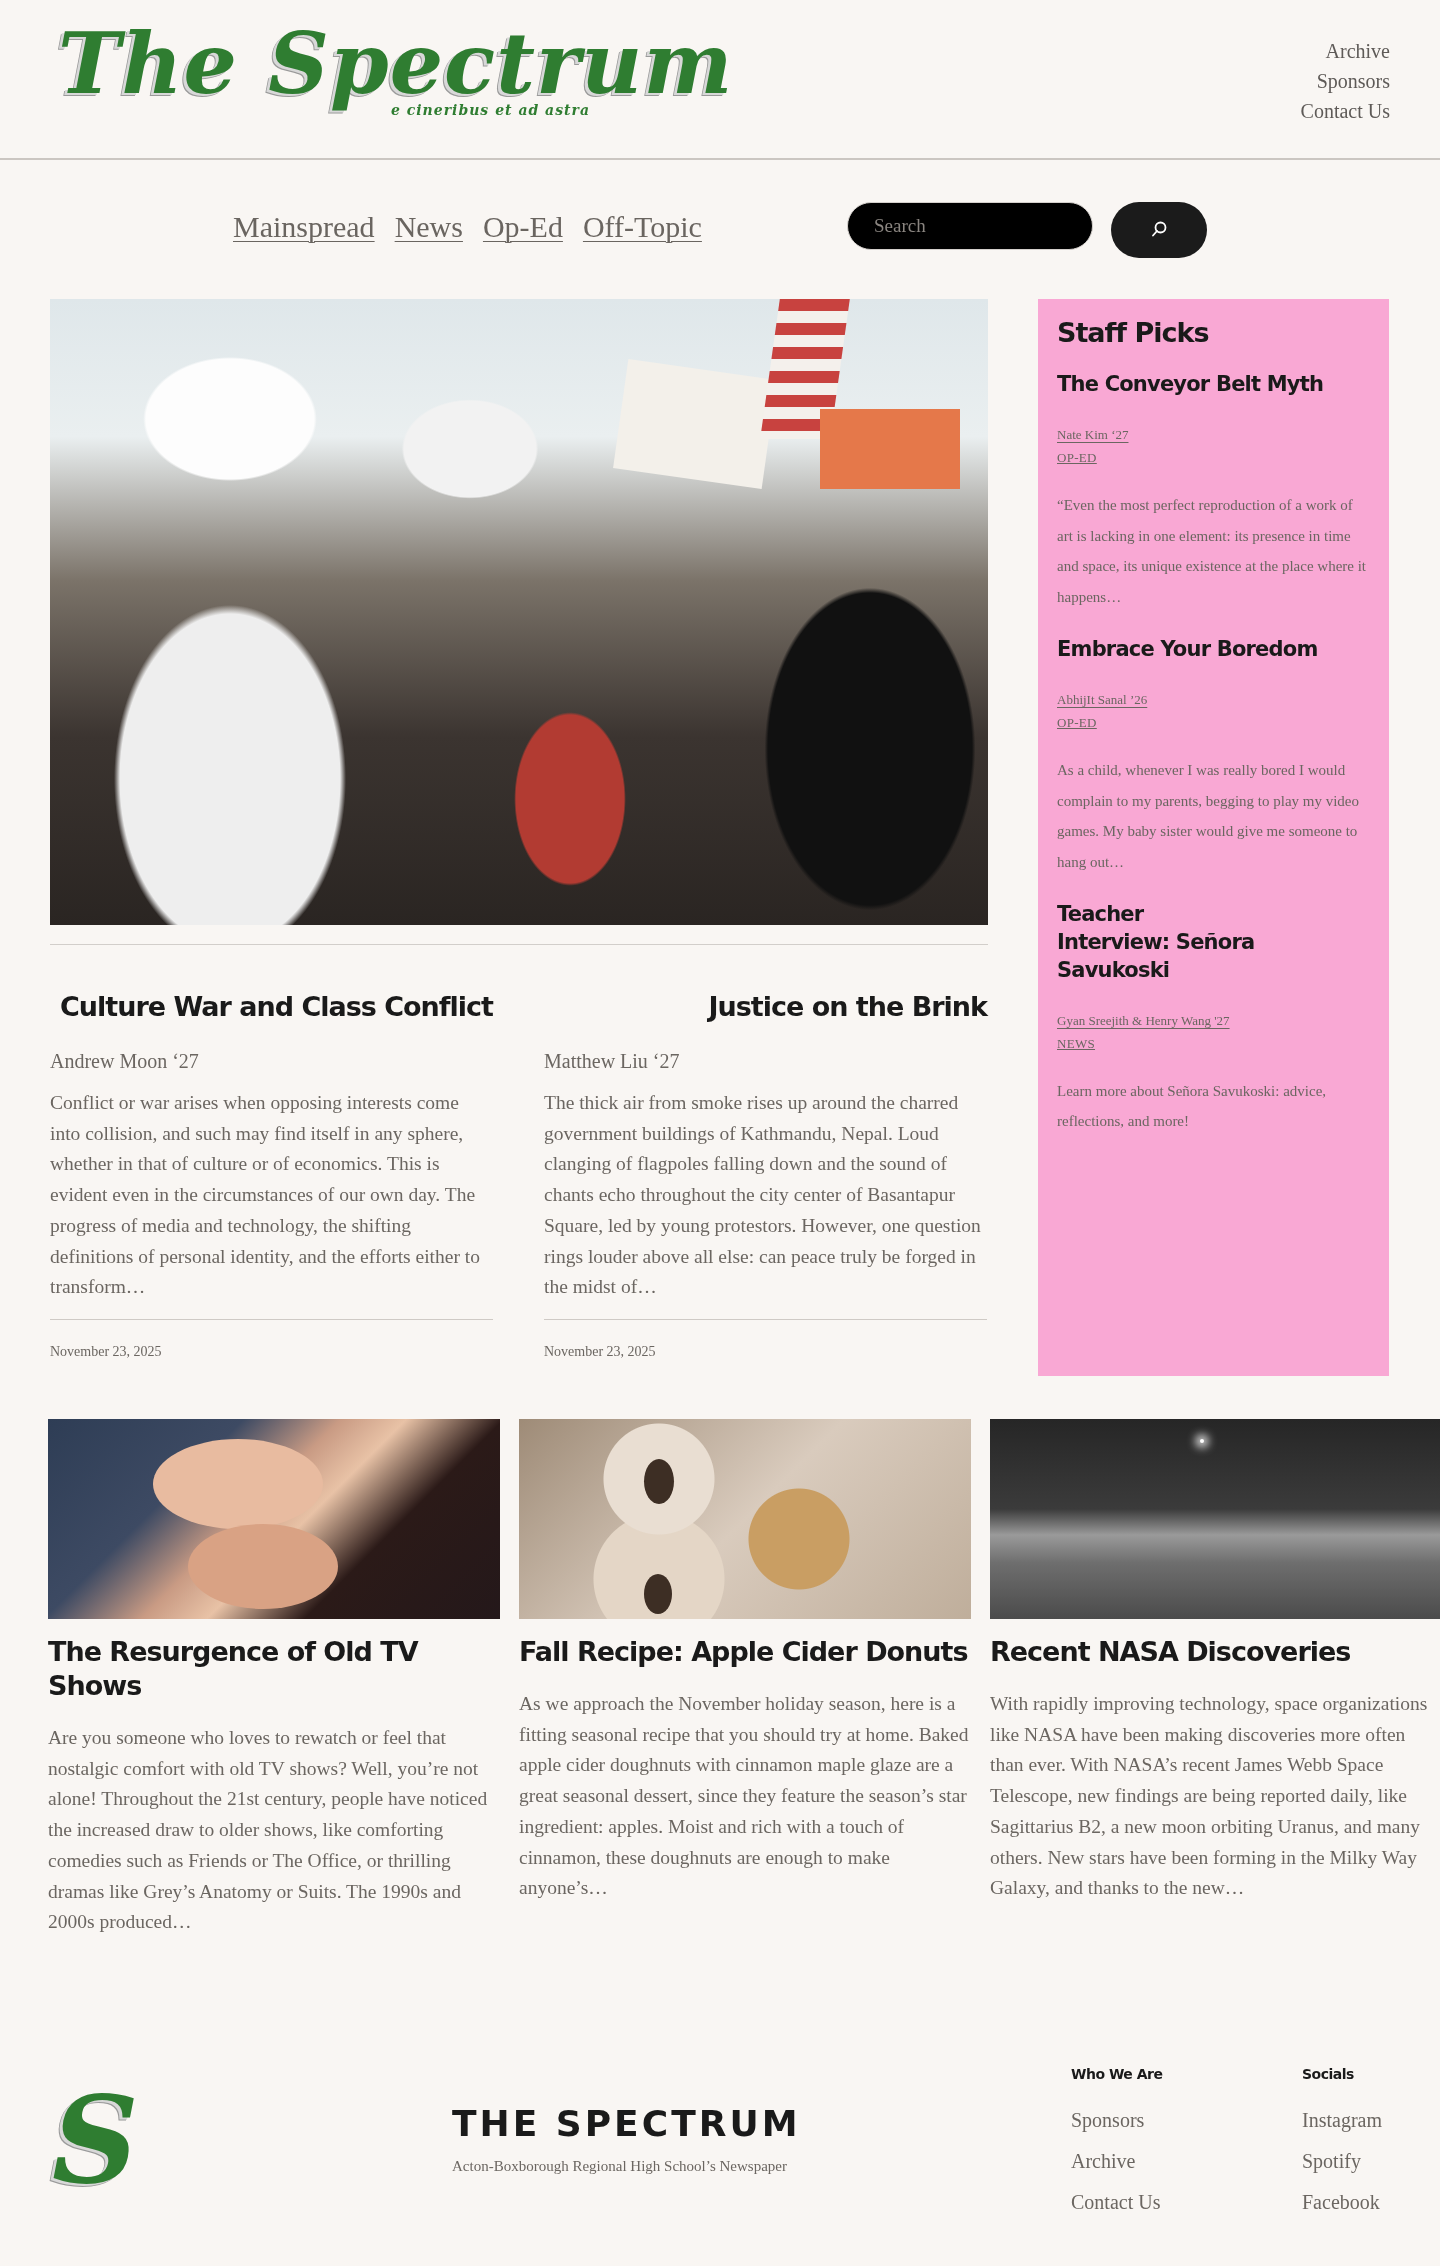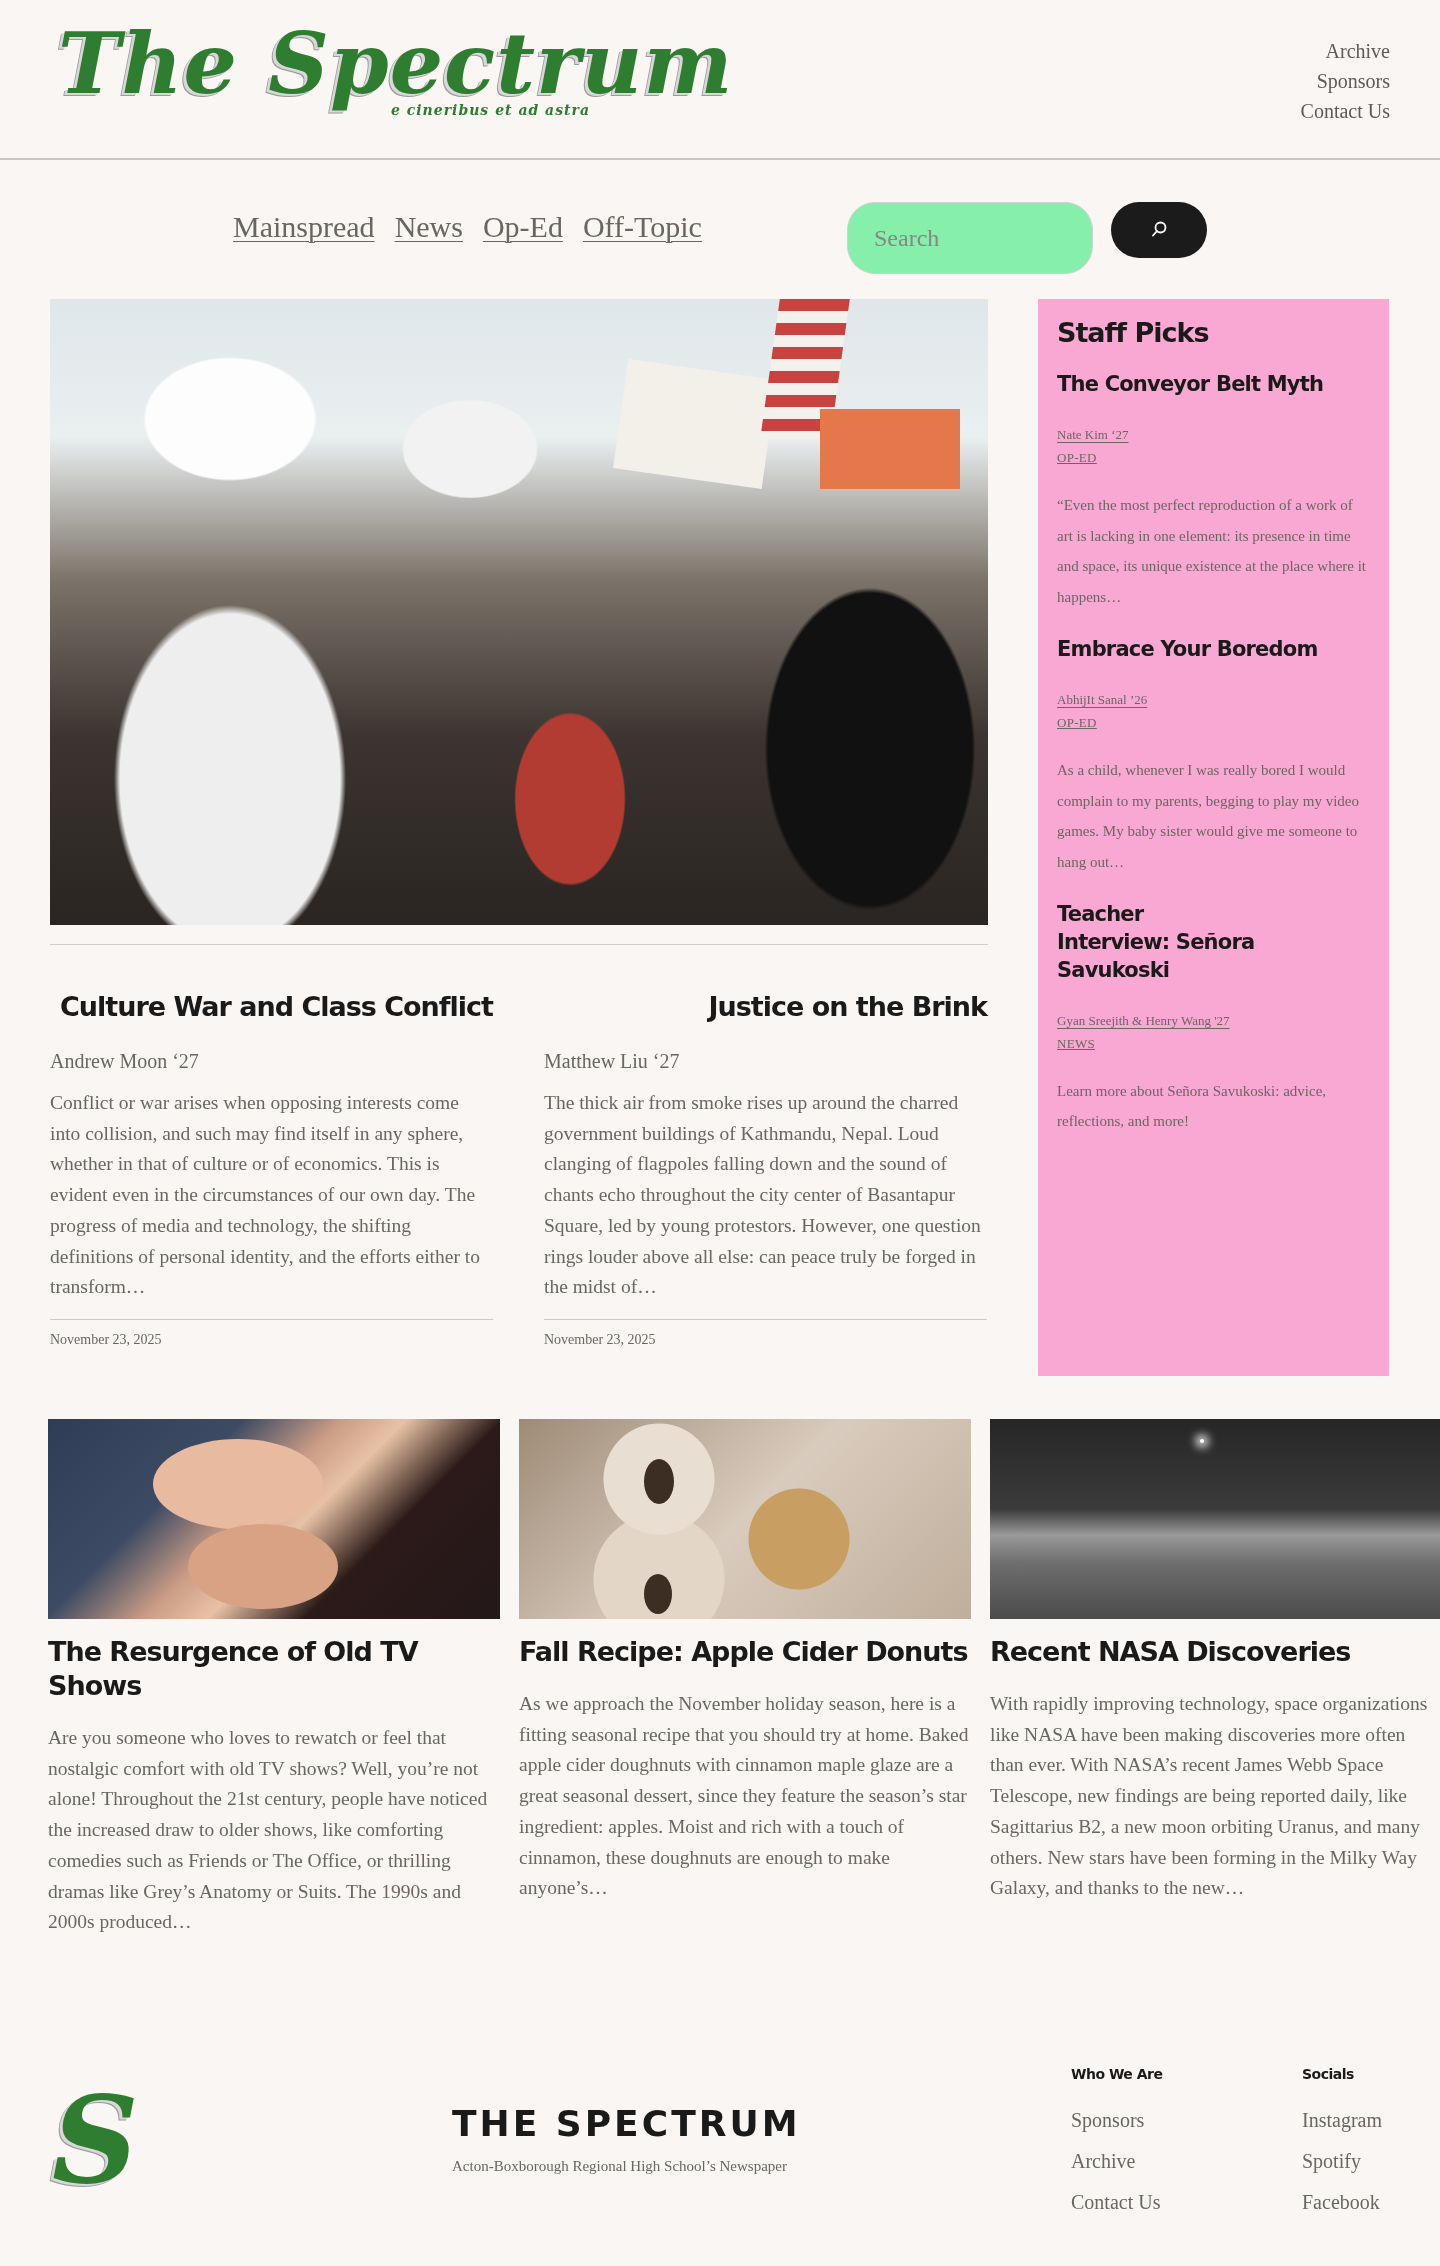--- a/index.html
+++ b/index.html
@@ -11,21 +11,21 @@
   .masthead { position: absolute; left: 0; top: 0; width: 1440px; height: 160px; border-bottom: 2px solid #cbc6c1; }
   .logo { position: absolute; left: 58px; top: 22px; width: 560px; height: 110px; }
   .logo-title { font-family: "DejaVu Serif", serif; font-weight: bold; font-size: 84px; line-height: 84px; color: #2f7d31; letter-spacing: 1px; text-shadow: -3px 2px 0 #d8d8d8, -4px 3px 0 #9a9a9a; white-space: nowrap; font-style: italic; }
   .logo-motto { position: absolute; left: 290px; top: 80px; font-family: "DejaVu Serif", serif; font-style: italic; font-weight: bold; font-size: 14px; color: #2f7d31; letter-spacing: 1px; white-space: nowrap; margin-left: 43px; }
   .top-links { position: absolute; right: 50px; top: 36px; text-align: right; }
   .top-links a { display: block; font-size: 20px; line-height: 30px; color: #5e5a57; text-decoration: none; }
 
   
   .nav { position: absolute; left: 233px; top: 210px; display: flex; gap: 20px; }
   .nav a { font-size: 30px; color: #6a6560; text-decoration: underline; text-underline-offset: 4px; text-decoration-thickness: 1px; }
-  .search-input { position: absolute; left: 847px; top: 202px; width: 246px; height: 72px; border: 1px solid #d4d0cc; border-radius: 28px; background: #86efac; font-family: "Liberation Serif", serif; font-size: 24px; padding-left: 26px; color: #666; outline: none; }
+  .search-input { position: absolute; left: 847px; top: 202px; width: 246px; height: 48px; border: 1px solid #d4d0cc; border-radius: 28px; background: #000000; font-family: "Liberation Serif", serif; font-size: 19px; padding-left: 26px; color: #666; outline: none; }
   .search-input::placeholder { color: #8a8580; }
   .search-btn { position: absolute; left: 1111px; top: 202px; width: 96px; height: 56px; border-radius: 28px; background: #1b1b1b; border: none; display: flex; align-items: center; justify-content: center; cursor: pointer; }
 
   
   .hero-img { position: absolute; left: 50px; top: 299px; width: 938px; height: 626px; overflow: hidden;
     background:
       radial-gradient(ellipse 140px 100px at 180px 120px, #fdfdfd 60%, transparent 62%),
       radial-gradient(ellipse 110px 80px at 420px 150px, #f2f2f2 60%, transparent 62%),
       radial-gradient(ellipse 170px 260px at 820px 450px, #111 60%, transparent 62%),
       radial-gradient(ellipse 200px 300px at 180px 480px, #eee 55%, transparent 58%),
@@ -36,21 +36,21 @@
   .hero-img .sign { position: absolute; left: 570px; top: 70px; width: 150px; height: 110px; background: #f3f0ea; transform: rotate(8deg); }
   .hero-img .banner { position: absolute; left: 770px; top: 110px; width: 140px; height: 80px; background: #e5784a; }
   .divider-main { position: absolute; left: 50px; top: 944px; width: 938px; height: 1px; background: #d2ceca; }
 
   
   .article { position: absolute; width: 443px; }
   .art-title { font-family: "DejaVu Sans", sans-serif; font-size: 27px; font-weight: bold; color: #1a1a1a; letter-spacing: -1px; line-height: 34px; text-align: right; }
   .art-author { margin-top: 22px; font-size: 20px; color: #6b6661; line-height: 30px; }
   .art-excerpt { margin-top: 12px; font-size: 19.5px; color: #6b6661; line-height: 30.7px; }
   .art-rule { margin-top: 16px; height: 1px; background: #cfcac5; }
-  .art-date { margin-top: 12px; font-size: 14px; color: #6b6661; }
+  .art-date { margin-top: 24px; font-size: 14px; color: #6b6661; }
 
   
   .staff { position: absolute; left: 1038px; top: 299px; width: 351px; height: 1077px; background: #f9a8d4; padding: 18px 20px 0 19px; }
   .staff-heading { font-family: "DejaVu Sans", sans-serif; font-size: 27px; font-weight: bold; color: #1a1a1a; letter-spacing: -1px; }
   .pick { margin-top: 22px; }
   .pick-title { font-family: "DejaVu Sans", sans-serif; font-size: 21px; font-weight: bold; color: #1a1a1a; letter-spacing: -0.8px; line-height: 28px; }
   .pick-author { display: inline-block; margin-top: 26px; font-size: 13px; color: #6b6661; text-decoration: underline; text-underline-offset: 3px; line-height: 22px; }
   .pick-cat { display: block; font-size: 13px; color: #6b6661; text-decoration: underline; margin-top: 4px; letter-spacing: 0.3px; }
   .pick-excerpt { margin-top: 24px; font-size: 15px; color: #6b6661; line-height: 30.7px; }
 

